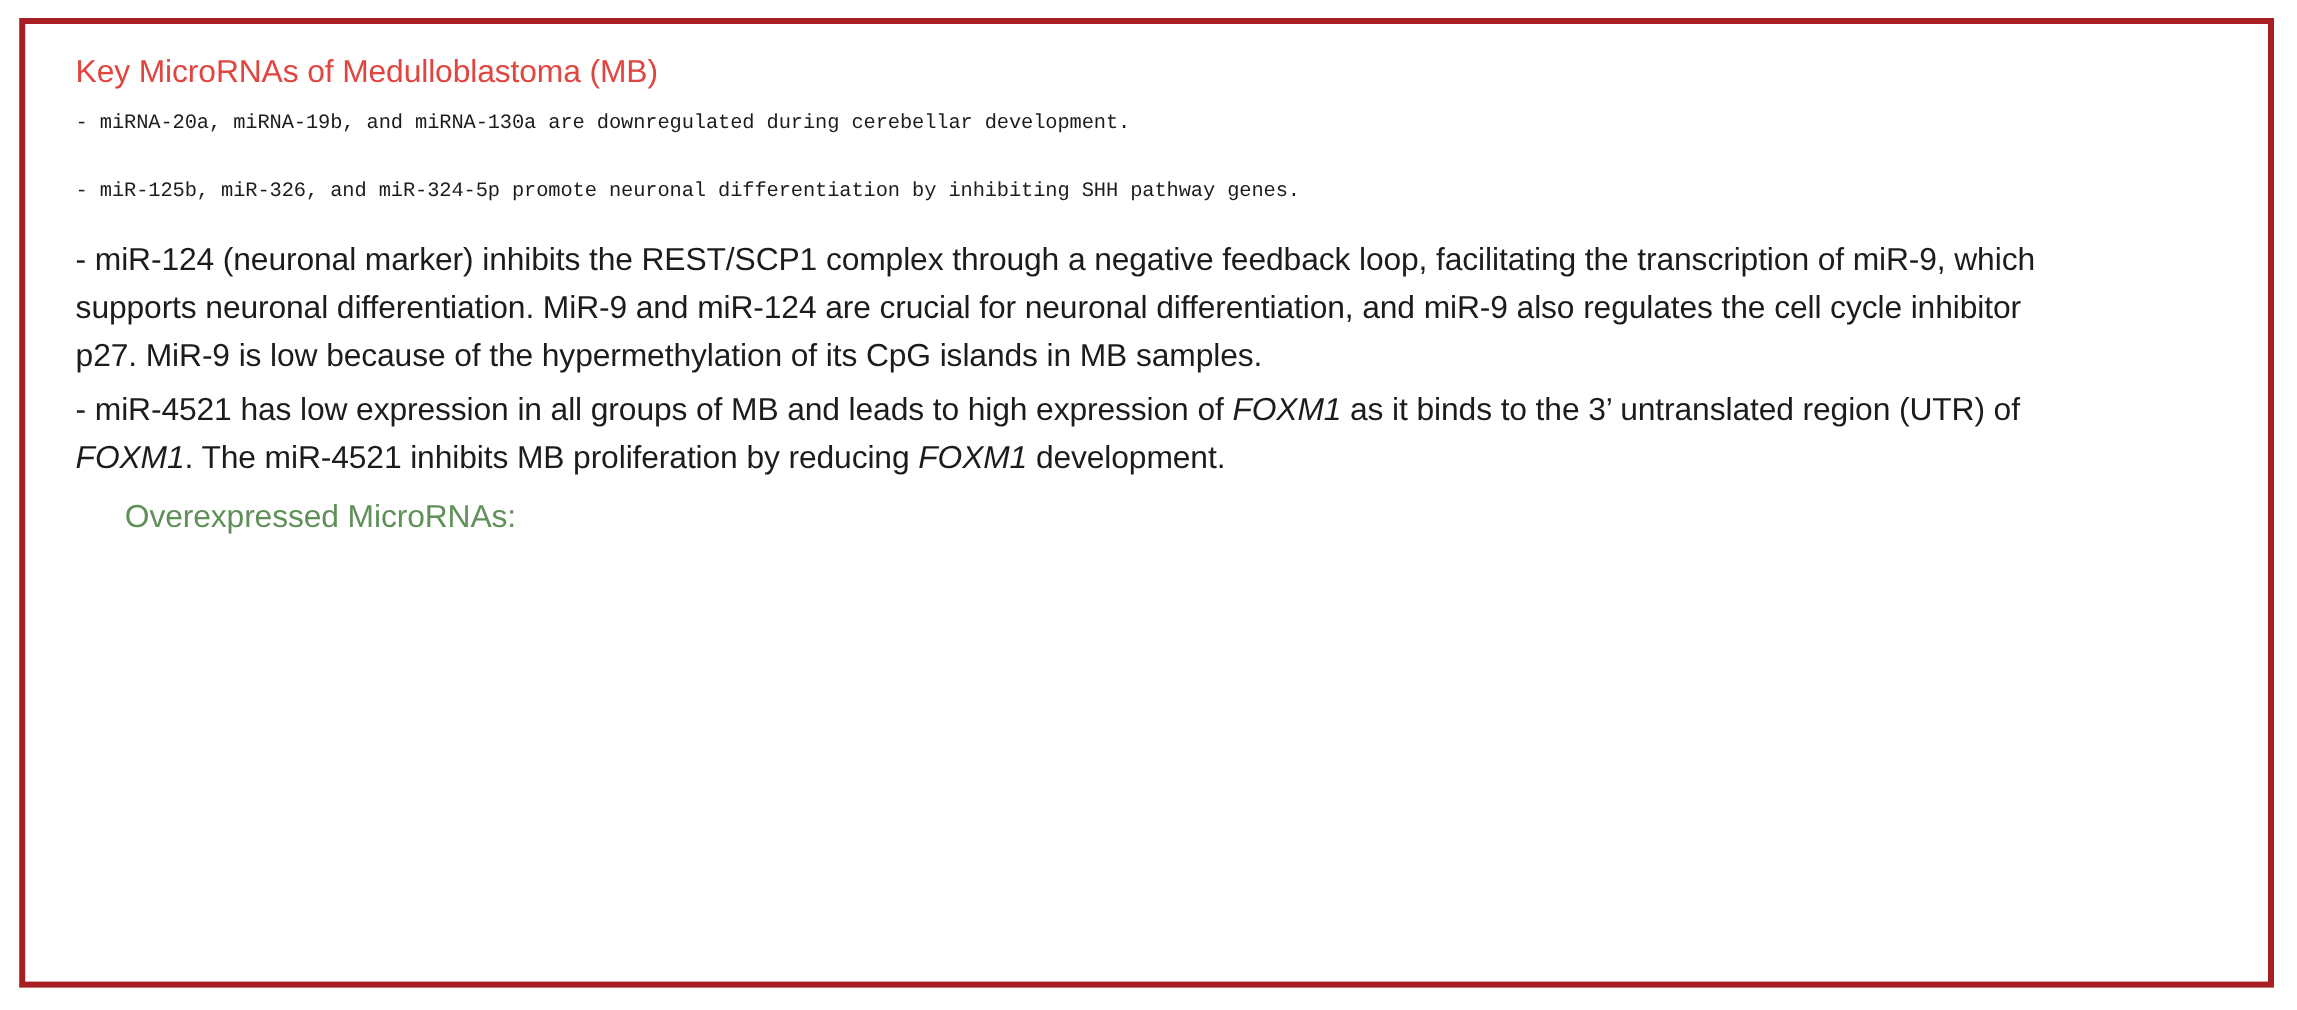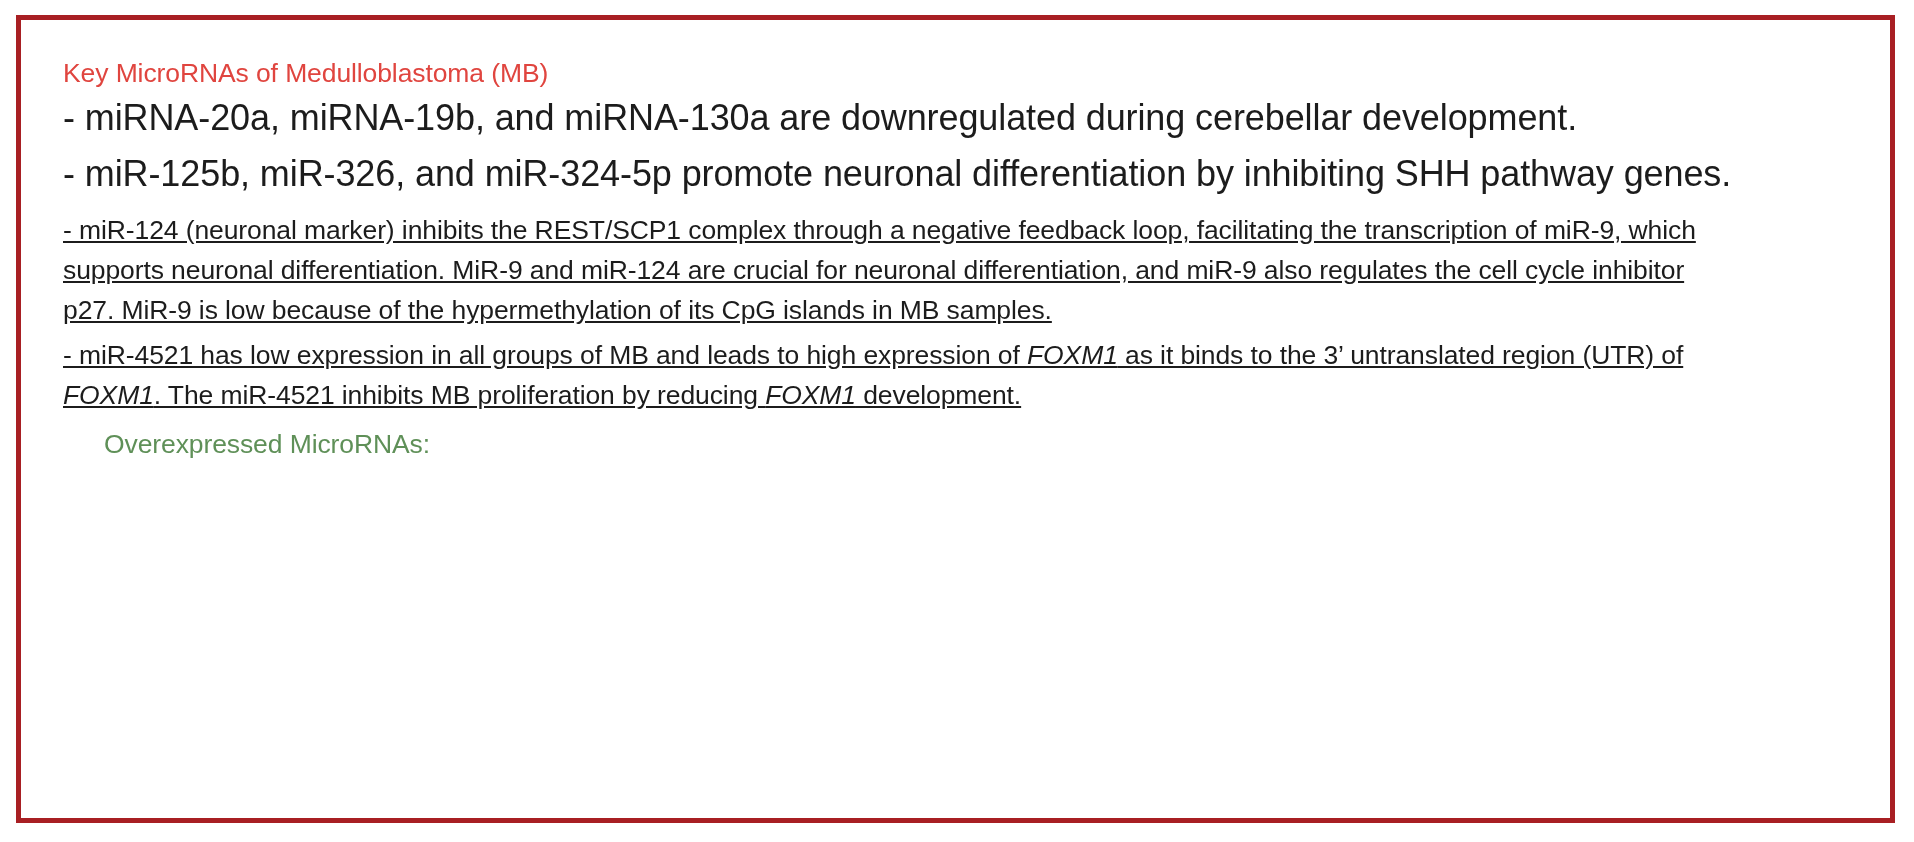--- a/index.html
+++ b/index.html
@@ -23,30 +23,31 @@
     width: 1879px;
     height: 808px;
     box-sizing: border-box;
     border: 5px solid #a81f23;
     background: #ffffff;
   }
 
   #textbox-content {
     position: absolute;
     left: 42px;
-    top: 33px;
+    top: 19px;
     right: 30px;
   }
 
   .line {
-    font-size: 36px;
+    font-size: 17px;
     line-height: 40px;
     color: #1c1c1c;
     white-space: nowrap;
     letter-spacing: -0.1px;
+    font-family: Liberation Mono, monospace;
   }
 
   .heading {
     font-size: 26.5px;
     line-height: 40px;
     white-space: nowrap;
     letter-spacing: -0.1px;
   }
 
   .heading-red {
@@ -57,21 +58,20 @@
     color: #5f9058;
     margin-left: 41px;
   }
 
   .para {
     font-size: 26.5px;
     line-height: 40px;
     color: #1c1c1c;
     letter-spacing: -0.1px;
     max-width: 1650px;
-    text-decoration: underline;
   }
 
   .gap-sm { height: 5px; }
   .gap-md { height: 8px; }
   .gap-lg { height: 9px; }
 
   .it {
     font-style: italic;
     text-align: right;
   }

